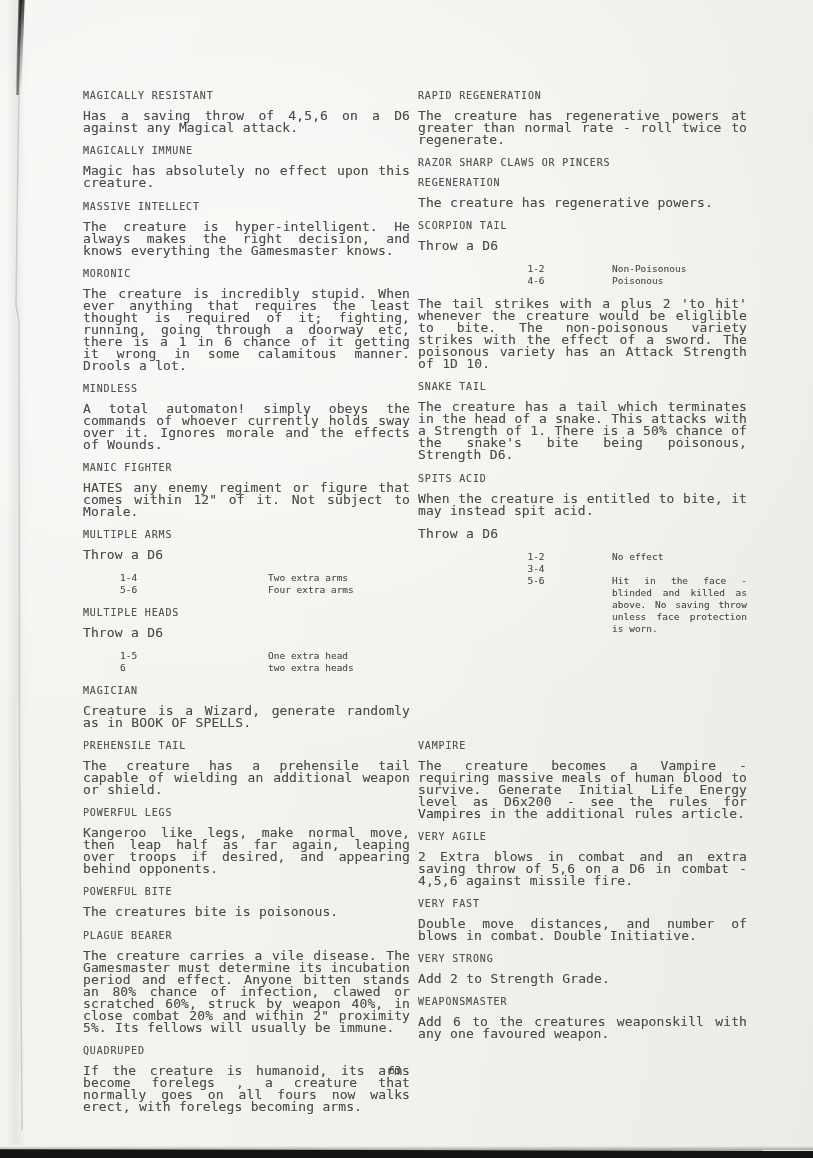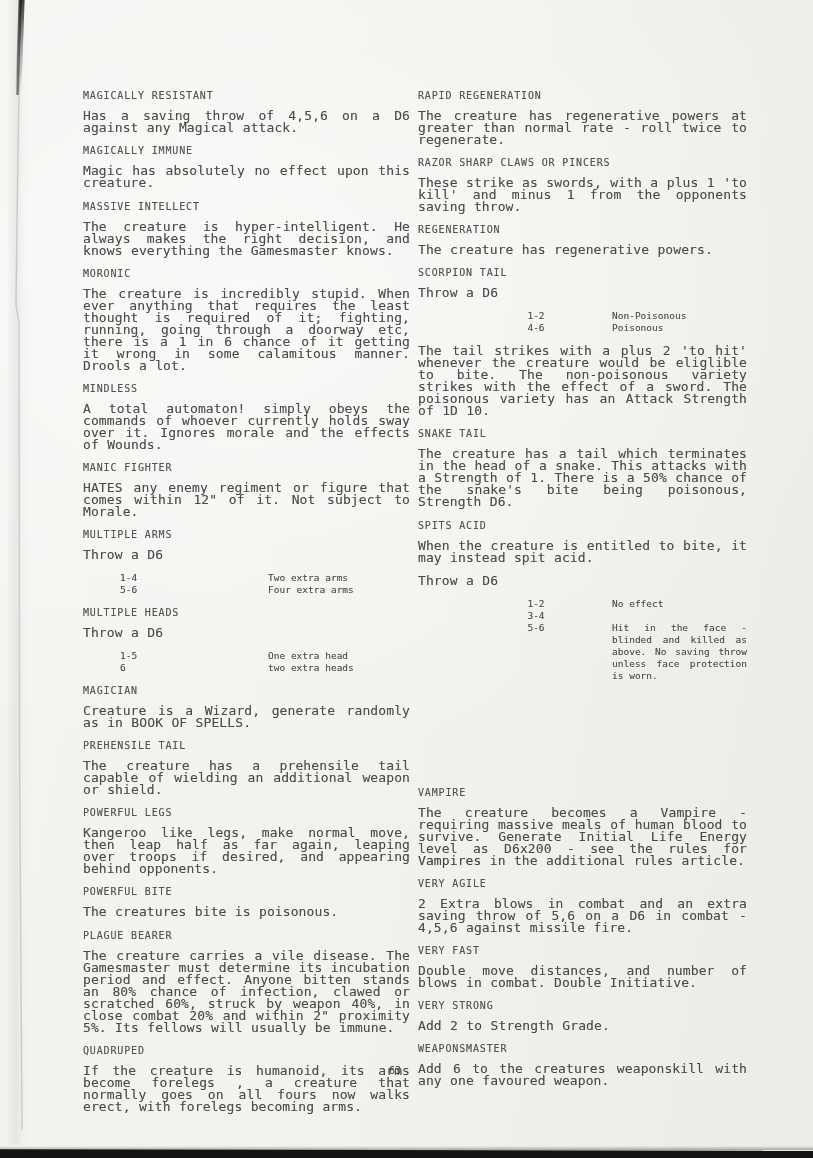--- a/index.html
+++ b/index.html
@@ -153,21 +153,20 @@
       </div>
     </div>
 
   <div class="col col-right">
       <div>
         <div class="heading">RAPID REGENERATION</div>
         <p class="body">The creature has regenerative powers at greater than normal rate - roll twice to regenerate.</p>
       </div>
       <div>
         <div class="heading">RAZOR SHARP CLAWS OR PINCERS</div>
-        <p class="body">These strike as swords, with a plus 1 'to kill' and minus 1 from the opponents saving throw.</p>
       </div>
       <div>
         <div class="heading">REGENERATION</div>
         <p class="body">The creature has regenerative powers.</p>
       </div>
       <div>
         <div class="heading">SCORPION TAIL</div>
         <p class="body">Throw a D6</p>
         <div class="dice-table">
           <div class="dice-row">

